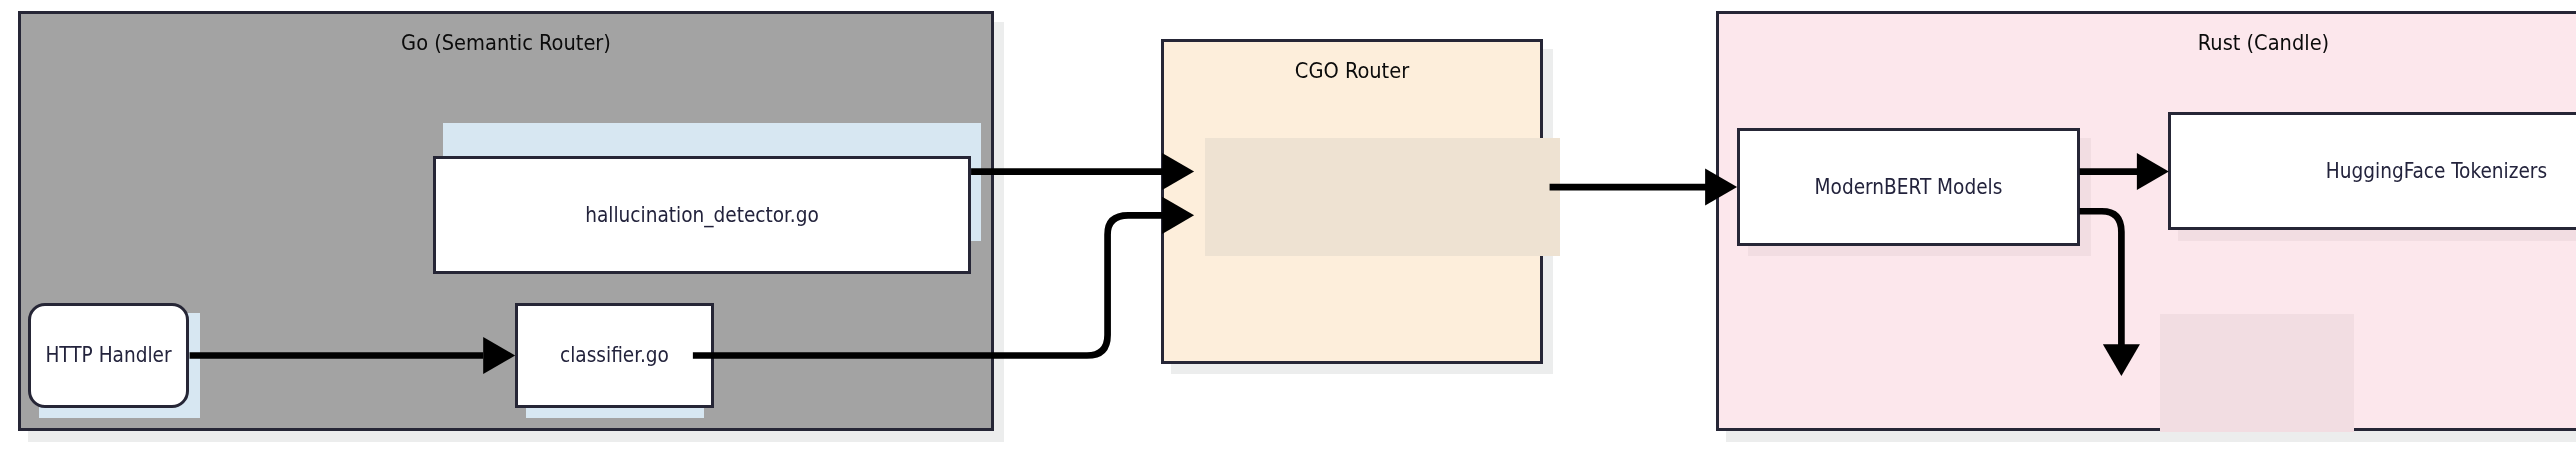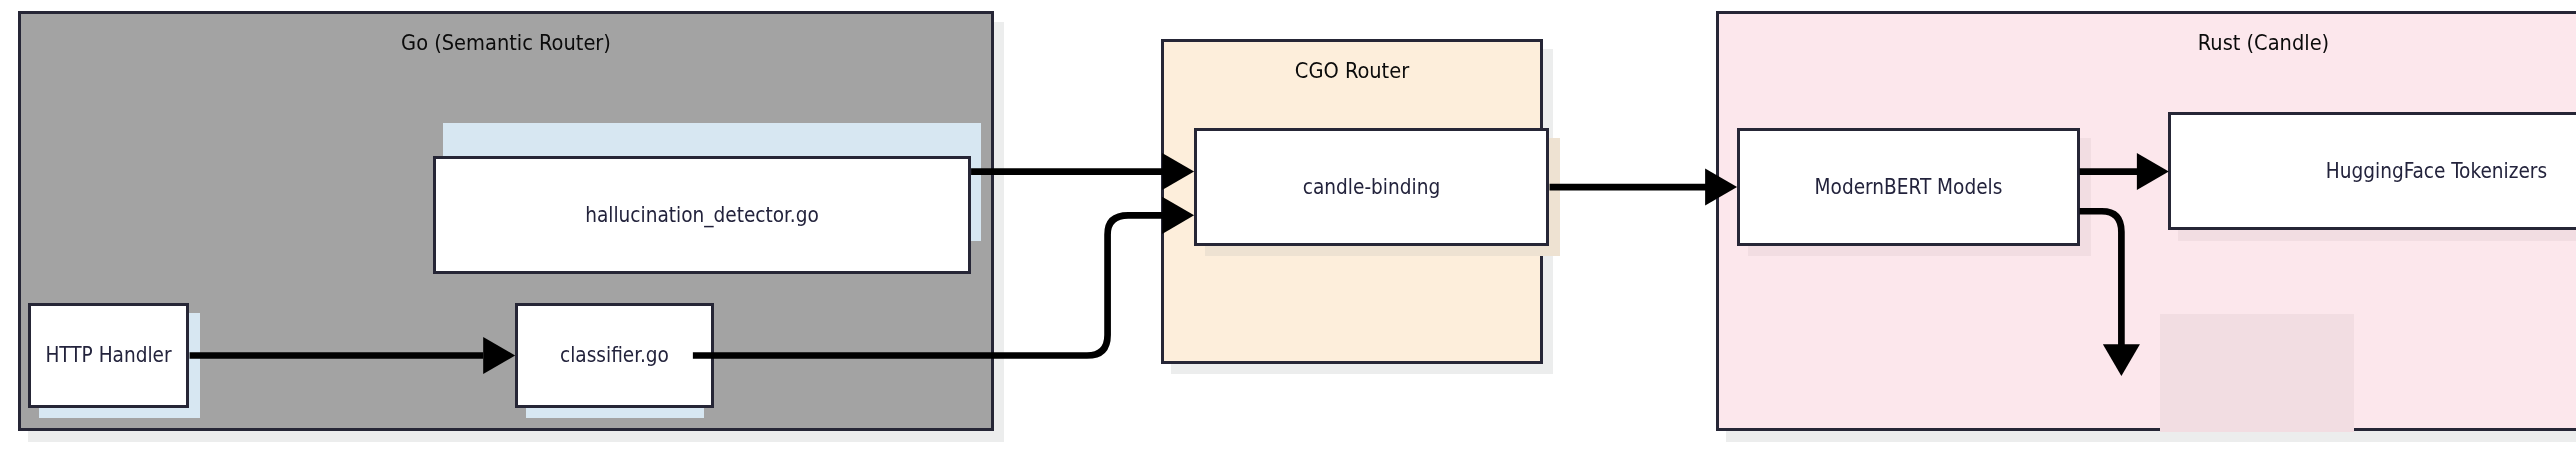--- a/index.html
+++ b/index.html
@@ -17,21 +17,21 @@
   #cgo-cluster{left:1161px;top:39px;width:382px;height:325px;background:#fdeedb;z-index:1;}
   #rust-cluster{left:1716px;top:11.3px;width:1095px;height:420px;background:#fce7ec;z-index:1;}
 
   
   .node{position:absolute;box-sizing:border-box;background:#ffffff;border:3.6px solid #262636;
     display:flex;align-items:center;justify-content:center;z-index:5;}
   .node-label{color:#23233c;font-size:20.6px;line-height:1;white-space:nowrap;
     font-family:"DejaVu Sans Condensed","Liberation Sans",sans-serif;}
   .node-shadow{position:absolute;z-index:4;}
 
-  #n-http      {left:28px;  top:303px; width:161px; height:105px;}
+  #n-http      {left:28px;  top:303px; width:161px; height:105px;border-radius:17px;}
   #n-http-sh   {left:39px;  top:313px; width:161px; height:105px;background:#d7e7f2;}
   #n-classifier{left:515px;top:303px; width:199px; height:105px;}
   #n-cls-sh    {left:526px;top:313px; width:178px; height:105px;background:#d7e7f2;}
   #n-hallu     {left:433px; top:112px; width:538px;height:118px;margin-top:44px;}
   #n-hallu-sh  {left:443px; top:123px; width:538px;height:118px;background:#d7e7f2;}
   #n-binding   {left:1194px;top:128px; width:355px; height:118px;}
   #n-binding-sh{left:1205px;top:138px; width:355px; height:118px;background:#eee2d2;}
   #n-bert      {left:1737px;top:128px; width:343px; height:118px;}
   #n-bert-sh   {left:1748px;top:138px; width:343px; height:118px;background:#f2dde2;}
   #n-hf        {left:2168px;top:112px; width:537px;height:118px;}
@@ -79,23 +79,20 @@
   </div>
 
   <div class="node" id="n-classifier">
     <span class="node-label">classifier.go</span>
   </div>
 
   <div class="node" id="n-hallu">
     <span class="node-label">hallucination_detector.go</span>
   </div>
 
-  <div class="node" id="n-binding">
-    <span class="node-label">candle-binding</span>
-  </div>
 
   <div class="node" id="n-bert">
     <span class="node-label">ModernBERT Models</span>
   </div>
 
   <div class="node" id="n-hf">
     <span class="node-label">HuggingFace Tokenizers</span>
   </div>
 
 

